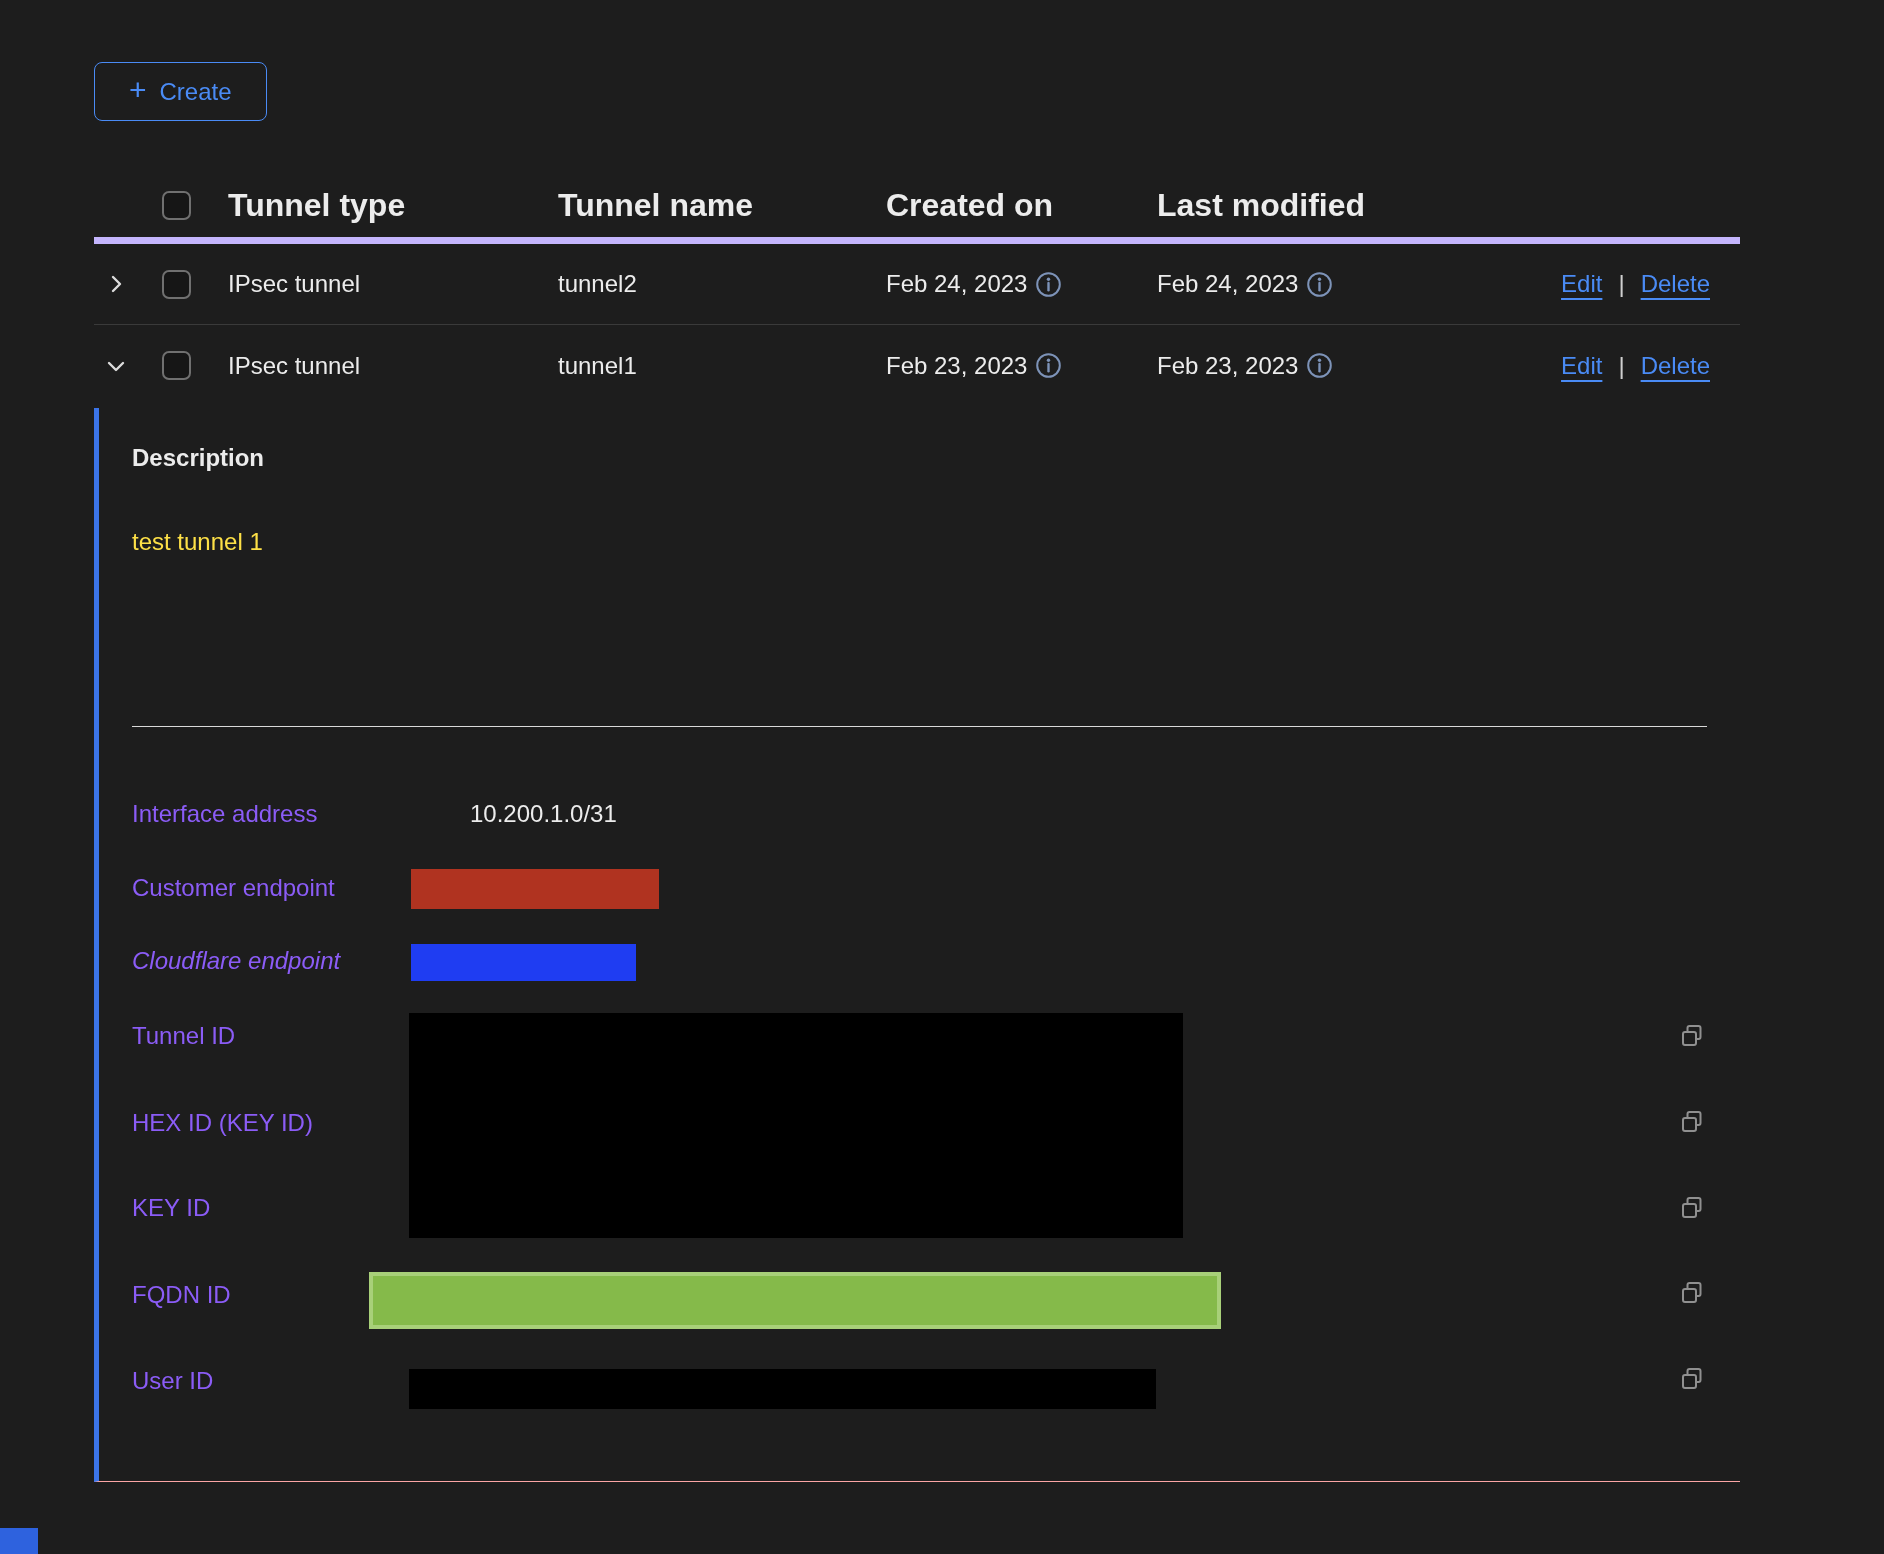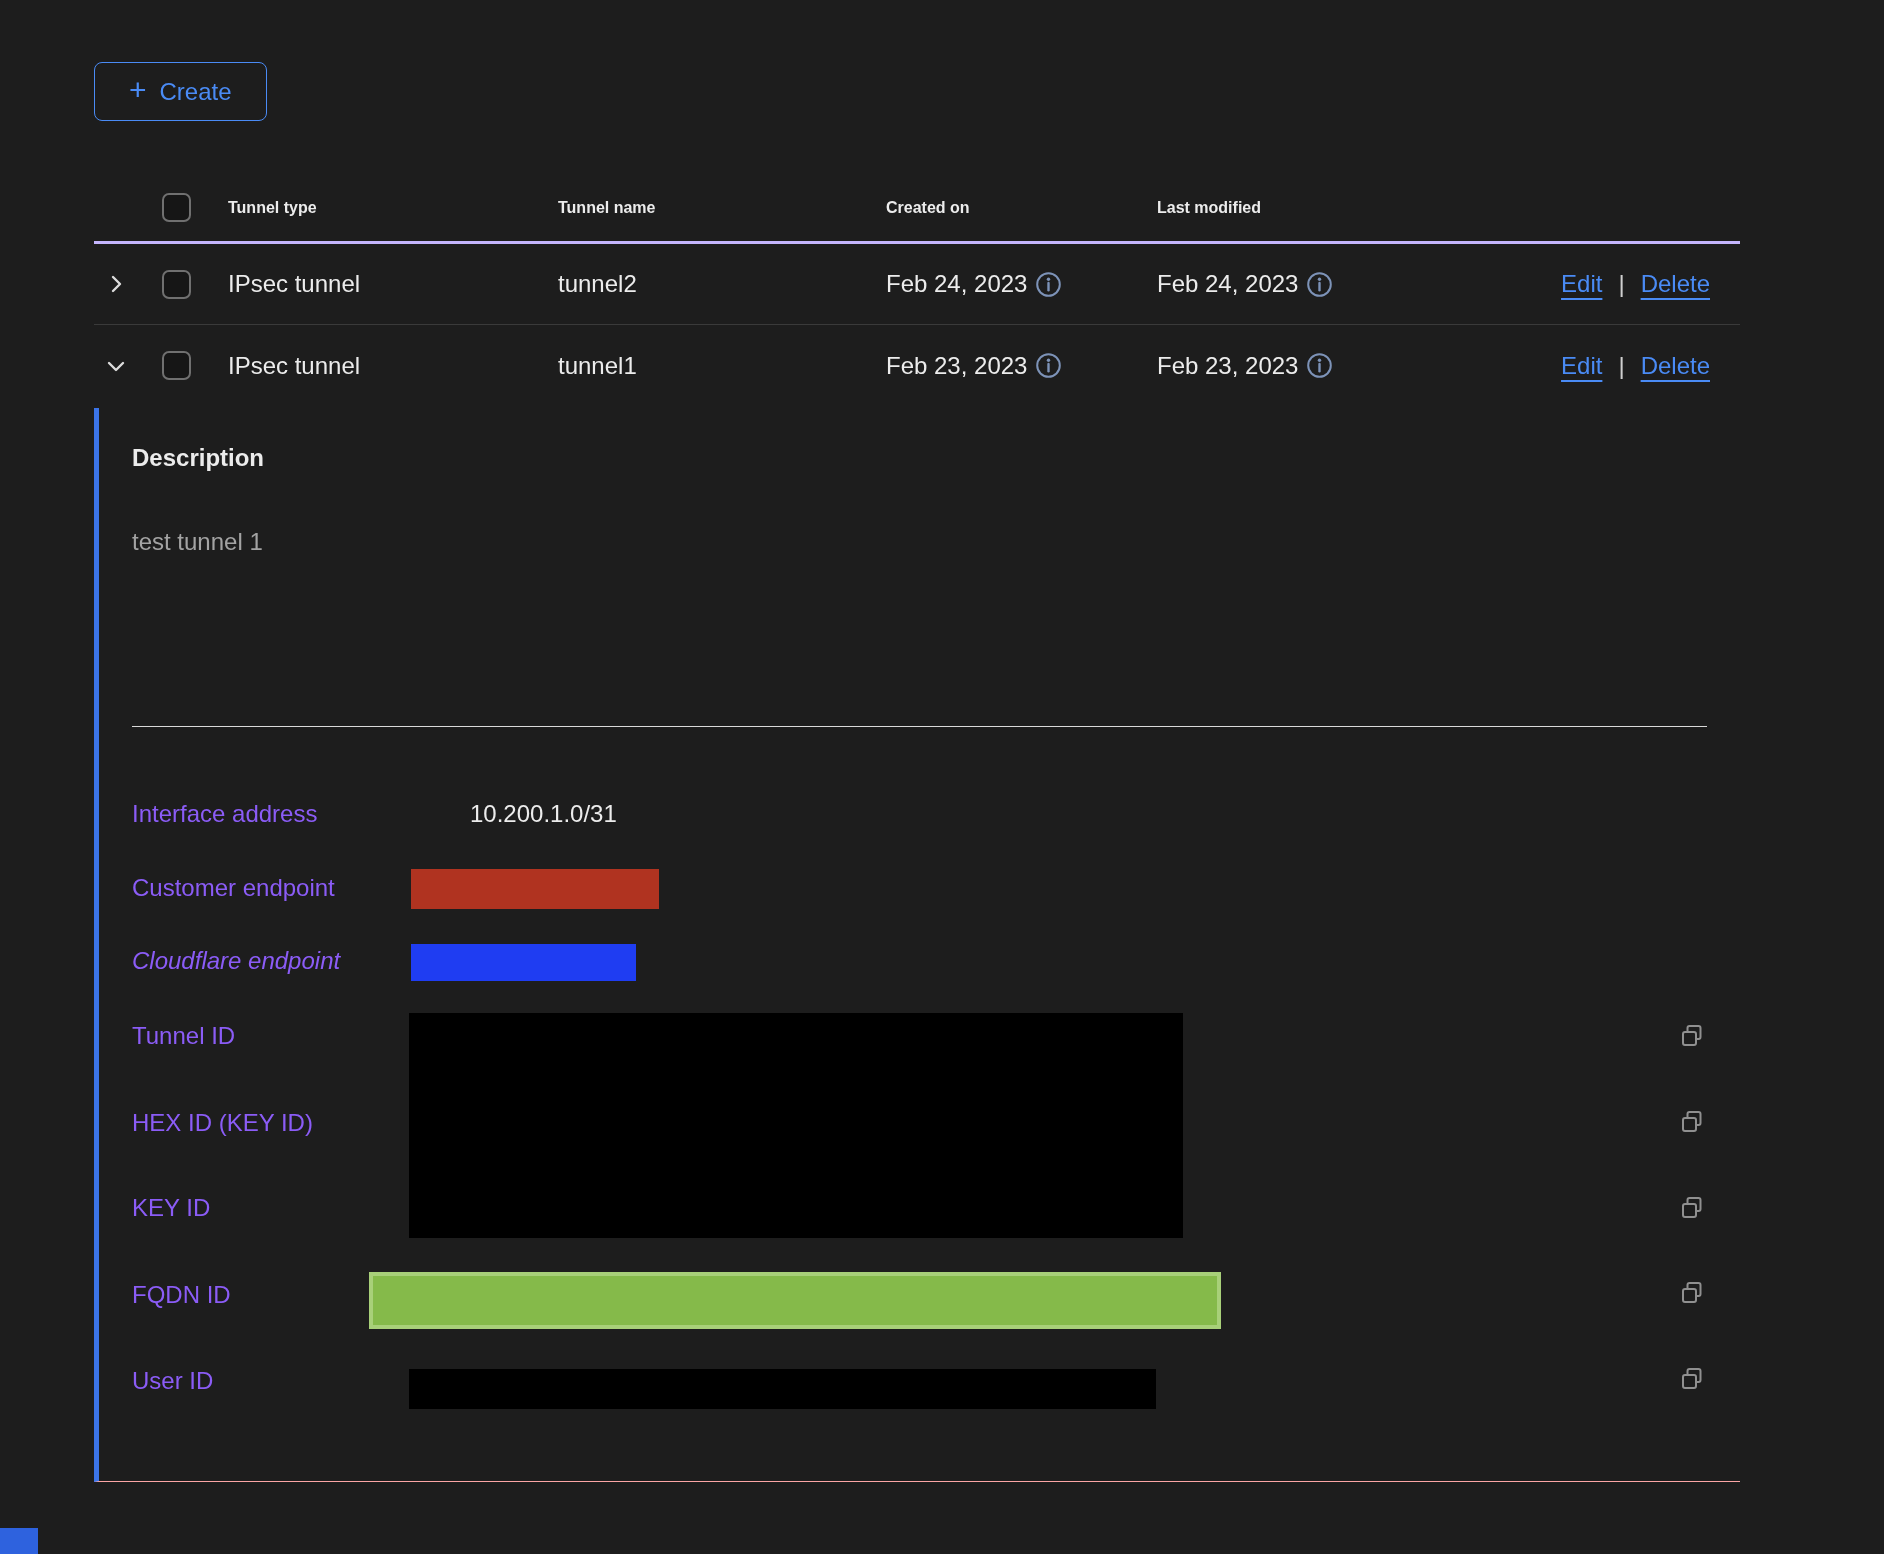--- a/index.html
+++ b/index.html
@@ -23,21 +23,21 @@
     cursor:pointer;
   }
   .create-btn .plus { font-size:30px; font-weight:400; line-height:1; margin-top:-3px; }
   
   .table { position:absolute; left:94px; top:174px; width:1646px; }
   .t-head, .t-row {
     display:grid;
     grid-template-columns:44px 90px 330px 328px 271px 360px 1fr;
     align-items:center;
   }
-  .t-head { height:70px; border-bottom:3px solid #c4b5fd; font-weight:700; font-size:16px; }
+  .t-head { height:70px; border-bottom:7px solid #c4b5fd; font-weight:700; font-size:32px; }
   .t-row  { height:81px; font-size:24px; }
   .t-row.bordered { border-bottom:1px solid #3a3a3a; }
   .checkbox {
     width:29px; height:29px; margin-left:24px;
     border:2px solid #707070; border-radius:7px;
     background:#161616; cursor:pointer;
   }
   .expander { display:flex; justify-content:center; align-items:center; width:44px; height:44px; cursor:pointer; background:transparent; border:none; }
   .cell-date { display:flex; align-items:center; gap:8px; }
   .info-btn { background:none; border:none; padding:0; display:flex; cursor:pointer; }
@@ -50,21 +50,21 @@
   .sep { color:#cfcfcf; }
   
   .panel {
     position:absolute; left:94px; top:408px;
     width:1646px; height:1074px;
     border-left:5px solid #3b74e8;
     border-bottom:1px solid #fca5a5;
   }
   .panel .abs { position:absolute; }
   .desc-label { left:33px; top:36px; font-size:24px; font-weight:600; }
-  .desc-value { left:33px; top:120px; font-size:24px; color:#a3a3a3; }
+  .desc-value { left:33px; top:120px; font-size:24px; color:#fde047; }
   .health-btn {
     left:33px; top:190px; height:60px; padding:0 40px;
     display:flex; align-items:center;
     background:transparent; border:1px solid #4a8bf5; border-radius:8px;
     color:#4a8bf5; font-size:24px; font-family:inherit; cursor:pointer;
   }
   .divider { left:33px; top:318px; width:1575px; height:1px; background:#d9d9d9; }
   .field-label { left:33px; font-size:24px; color:#8b5cf6; white-space:nowrap; }
   .lbl-interface { top:392px; } .val-interface { left:335px; top:392px; font-size:24px;margin-left:36px; }
   .lbl-customer  { top:466px; }

